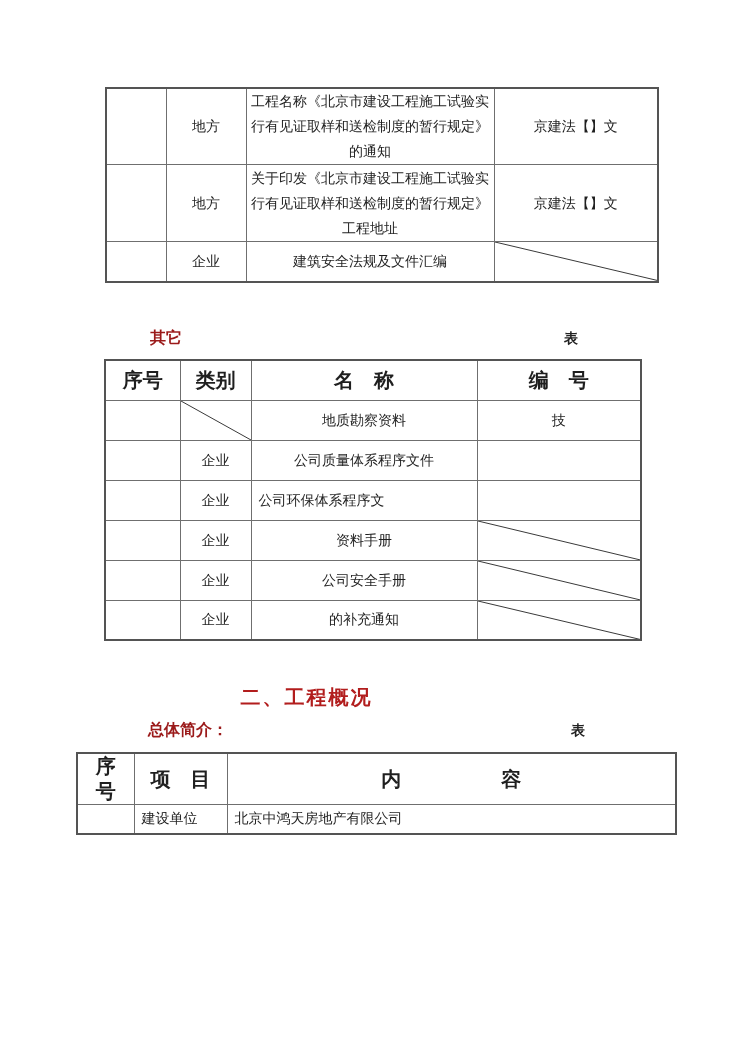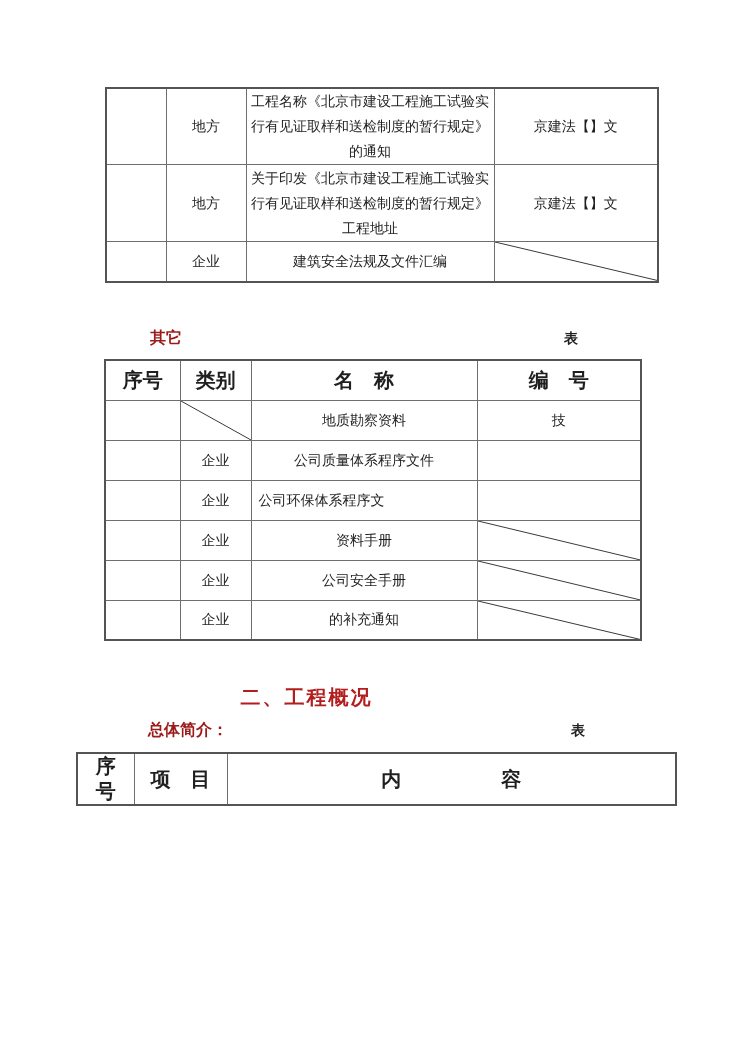--- a/index.html
+++ b/index.html
@@ -189,14 +189,19 @@
     <col style="width:57px">
       <col style="width:93px">
       <col style="width:449px">
   </colgroup>
   <tbody>
       <tr class="head">
     <td class="hd">序　号</td>
     <td class="hd">项　目</td>
     <td class="hd">内　　　　　容</td>
   </tr>
+  <tr class="data">
+    <td></td>
+    <td class="left">建设单位</td>
+    <td class="left">北京中鸿天房地产有限公司</td>
+  </tr>
 </tbody>
   </table>
 
 </body></html>

